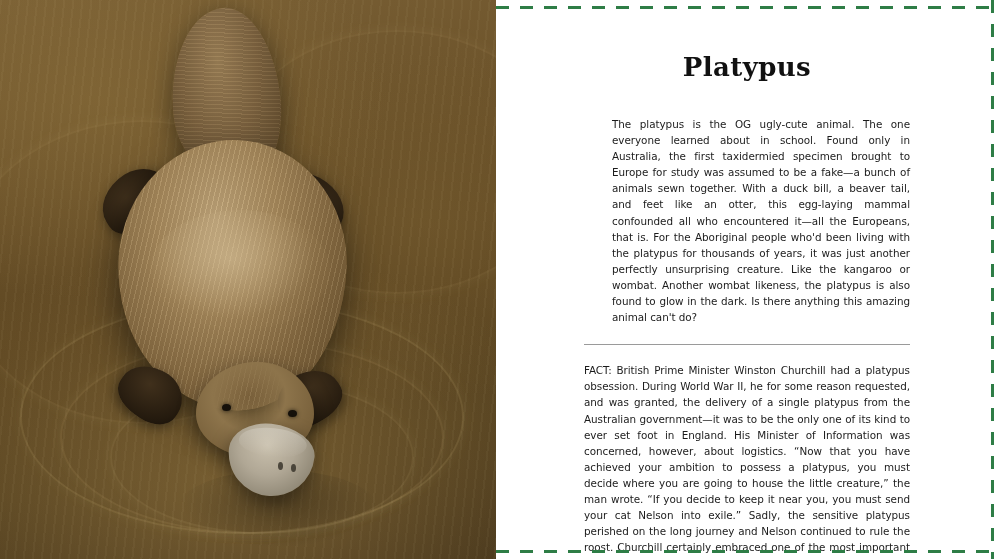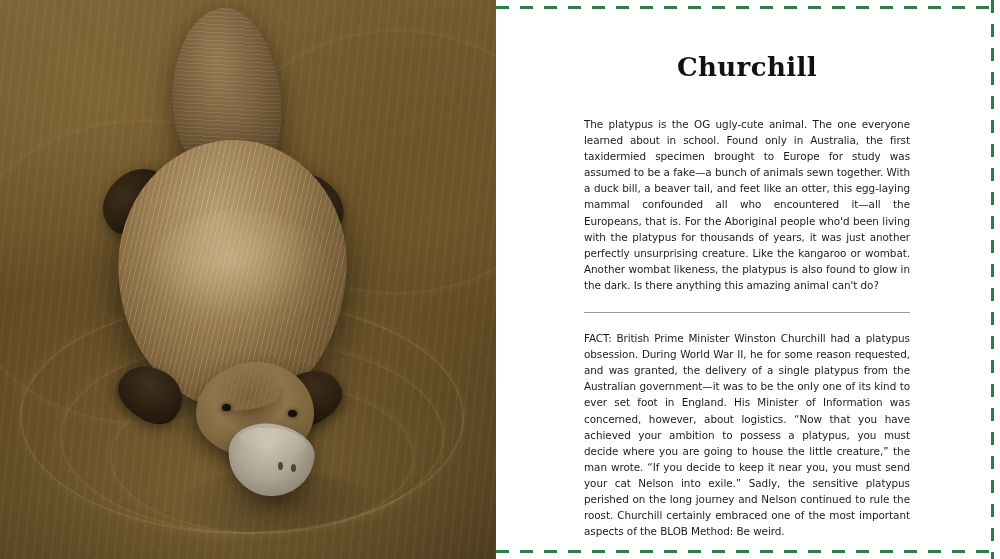--- a/index.html
+++ b/index.html
@@ -202,20 +202,21 @@
     margin-bottom: 34px;
   }
   .body-copy {
     font-family: "DejaVu Sans", sans-serif;
     font-size: 10.4px;
     line-height: 16.1px;
     color: #1b1b1b;
     text-align: justify;
     letter-spacing: -0.05px;
     hyphens: none;
+    margin-left: 28px;
   }
   .rule {
     height: 1px;
     background: #9a9a9a;
     margin: 19px 0 17px 0;
   }
   .fact-copy {
     font-family: "DejaVu Sans", sans-serif;
     font-size: 10.4px;
     line-height: 16.1px;
@@ -294,21 +295,21 @@
         <div class="p-bill-edge"></div>
       </div>
       <div class="p-nostril n1"></div>
       <div class="p-nostril n2"></div>
     </div>
   </div>
 
   <div class="text-page">
     <div class="page-inner">
 
-      <div class="chapter-title">Churchill</div>
+      <div class="chapter-title">Platypus</div>
 
       <p class="body-copy">The platypus is the OG ugly-cute animal. The one everyone learned about in school. Found only in Australia, the first taxidermied specimen brought to Europe for study was assumed to be a fake—a bunch of animals sewn together. With a duck bill, a beaver tail, and feet like an otter, this egg-laying mammal confounded all who encountered it—all the Europeans, that is. For the Aboriginal people who'd been living with the platypus for thousands of years, it was just another perfectly unsurprising creature. Like the kangaroo or wombat. Another wombat likeness, the platypus is also found to glow in the dark. Is there anything this amazing animal can't do?</p>
 
       <div class="rule"></div>
 
       <p class="fact-copy"><span class="fact-label">FACT:</span><span> British Prime Minister Winston Churchill had a platypus obsession. During World War II, he for some reason requested, and was granted, the delivery of a single platypus from the Australian government—it was to be the only one of its kind to ever set foot in England. His Minister of Information was concerned, however, about logistics. “Now that you have achieved your ambition to possess a platypus, you must decide where you are going to house the little creature,” the man wrote. “If you decide to keep it near you, you must send your cat Nelson into exile.” Sadly, the sensitive platypus perished on the long journey and Nelson continued to rule the roost. Churchill certainly embraced one of the most important aspects of the BLOB Method: Be weird.</span></p>
 
     </div>
   </div>
 

